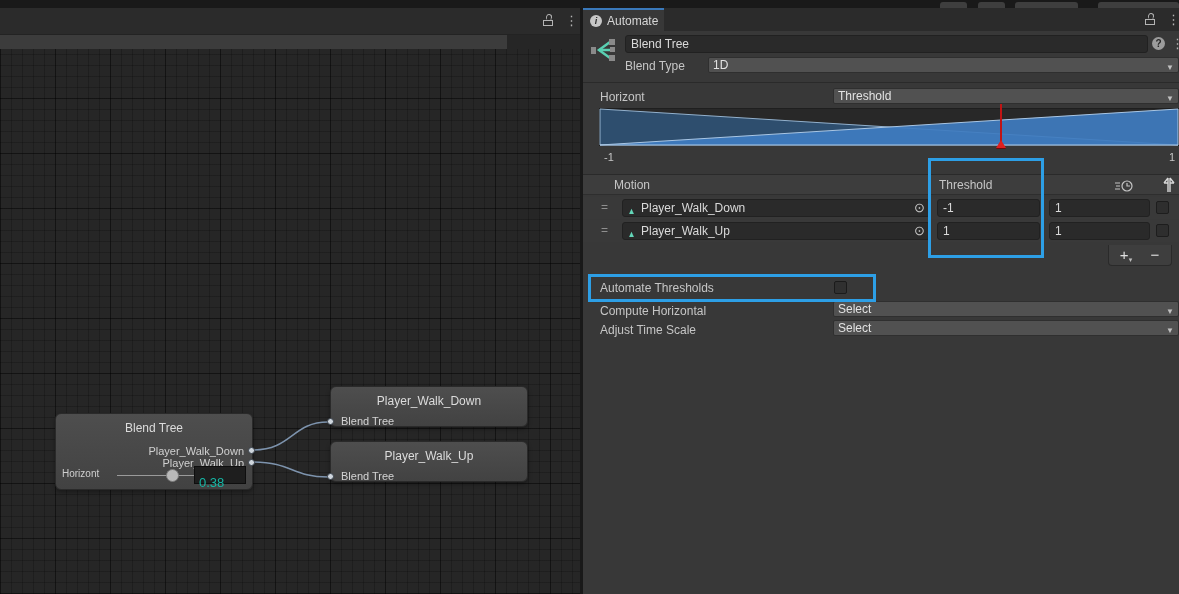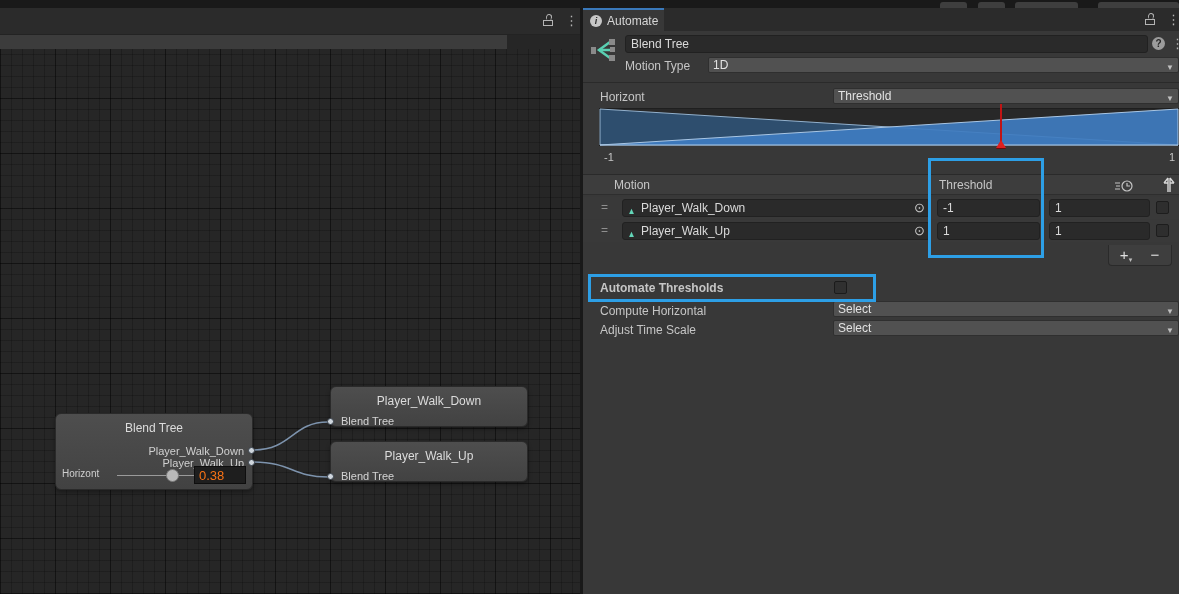--- a/index.html
+++ b/index.html
@@ -23,21 +23,21 @@
     border-radius:6px; box-shadow:0 2px 4px rgba(0,0,0,.35); color:#d8d8d8; }
   .node-title { text-align:center; font-size:12px; padding-top:7px; color:#dcdcdc; }
   .out-row { position:absolute; right:8px; font-size:11px; color:#d0d0d0; text-align:right; line-height:12px; }
   .port { position:absolute; width:7px; height:7px; border-radius:50%; background:#cfd6dd; border:1px solid #38404a; }
   .port-label { position:absolute; font-size:11px; color:#d4d4d4; }
   .slider-row { position:absolute; left:6px; right:6px; bottom:5px; height:18px; }
   .slider-label { position:absolute; left:0; top:2px; font-size:10px; color:#cfcfcf; }
   .slider-track { position:absolute; left:55px; top:9px; width:86px; height:1px; background:#9a9a9a; }
   .slider-handle { position:absolute; left:104px; top:3px; width:13px; height:13px; border-radius:50%; background:#b9b9b9; border:1px solid #7c7c7c; }
   .value-box { position:absolute; right:0; top:0; width:52px; height:18px; background:#1e1e1e;
-    border:1px solid #0e0e0e; color:#f97316; font-size:13px; padding:1px 4px; }
+    border:1px solid #0e0e0e; color:#14b8a6; font-size:13px; padding:8px 4px; }
 
   
   #divider { left:580px; top:0; width:3px; height:594px; background:#191919; }
 
   
   #inspector { left:583px; top:0; width:596px; height:594px; background:#383838; overflow:hidden; }
   #insp-topstrip { left:0; top:0; width:596px; height:8px; background:#191919; overflow:hidden; }
   .top-partial-btn { position:absolute; top:2px; height:10px; background:#3e3e3e; border-radius:3px; }
   #insp-tabbar { left:0; top:8px; width:596px; height:23px; background:#2b2b2b; }
   #insp-tab { position:absolute; left:0; top:0; width:81px; height:23px; background:#383838;
@@ -174,21 +174,21 @@
     <path d="M9,14 H20" stroke="#5ad0b2" stroke-width="2.5"></path>
     <rect x="19" y="3" width="6" height="6" fill="#8a8a8a"></rect>
     <rect x="19" y="19" width="6" height="6" fill="#8a8a8a"></rect>
     <rect x="20" y="11" width="5" height="5" fill="#8a8a8a"></rect>
   </svg>
   <span class="text-field" style="left:42px; top:35px; width:523px;">Blend Tree</span>
   <span class="abs" style="left:569px; top:37px; width:13px; height:13px; border-radius:50%; background:#9c9c9c;
         color:#272727; font-weight:bold; font-size:10px; text-align:center; line-height:13px;">?</span>
   <span class="abs kebab" style="left:588px; top:36px;">⋮</span>
 
-  <span class="row-label" style="left:42px; top:59px;">Motion Type</span>
+  <span class="row-label" style="left:42px; top:59px;">Blend Type</span>
   <span class="dropdown" style="left:125px; top:57px; width:471px;">
     <span>1D</span>
     <span class="dd-arrow">▼</span>
   </span>
 
   <div id="name-row-sep"></div>
 
   <span class="row-label" style="left:17px; top:90px;">Horizont</span>
   <span class="dropdown" style="left:250px; top:88px; width:346px;">
     <span>Threshold</span>
@@ -242,21 +242,21 @@
     <span class="text-field th-field">1</span>
     <span class="text-field sp-field">1</span>
     <span class="mirror-box"></span>
   </div>
 
   <div id="list-footer">
     <span class="pm-btn" style="left:4px;"><span>+</span><span class="pm-caret">▾</span></span>
     <span class="pm-btn" style="left:33px;"><span>−</span></span>
   </div>
 
-  <span class="row-label" style="left:17px; top:281px;font-weight:bold;">Automate Thresholds</span>
+  <span class="row-label" style="left:17px; top:281px;">Automate Thresholds</span>
   <span class="checkbox" style="left:251px; top:281px;"></span>
 
   <span class="row-label" style="left:17px; top:304px;">Compute Horizontal</span>
   <span class="dropdown" style="left:250px; top:301px; width:346px;">
     <span>Select</span>
     <span class="dd-arrow">▼</span>
   </span>
 
   <span class="row-label" style="left:17px; top:323px;">Adjust Time Scale</span>
   <span class="dropdown" style="left:250px; top:320px; width:346px;">

